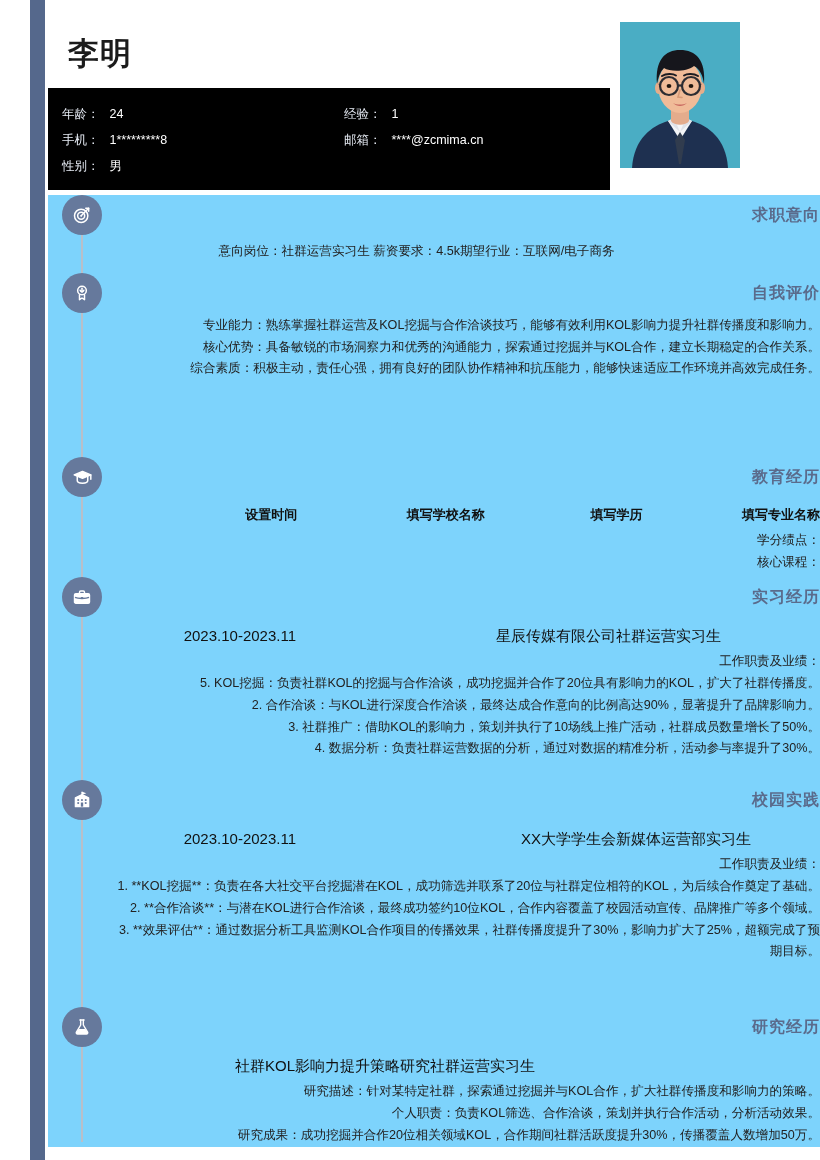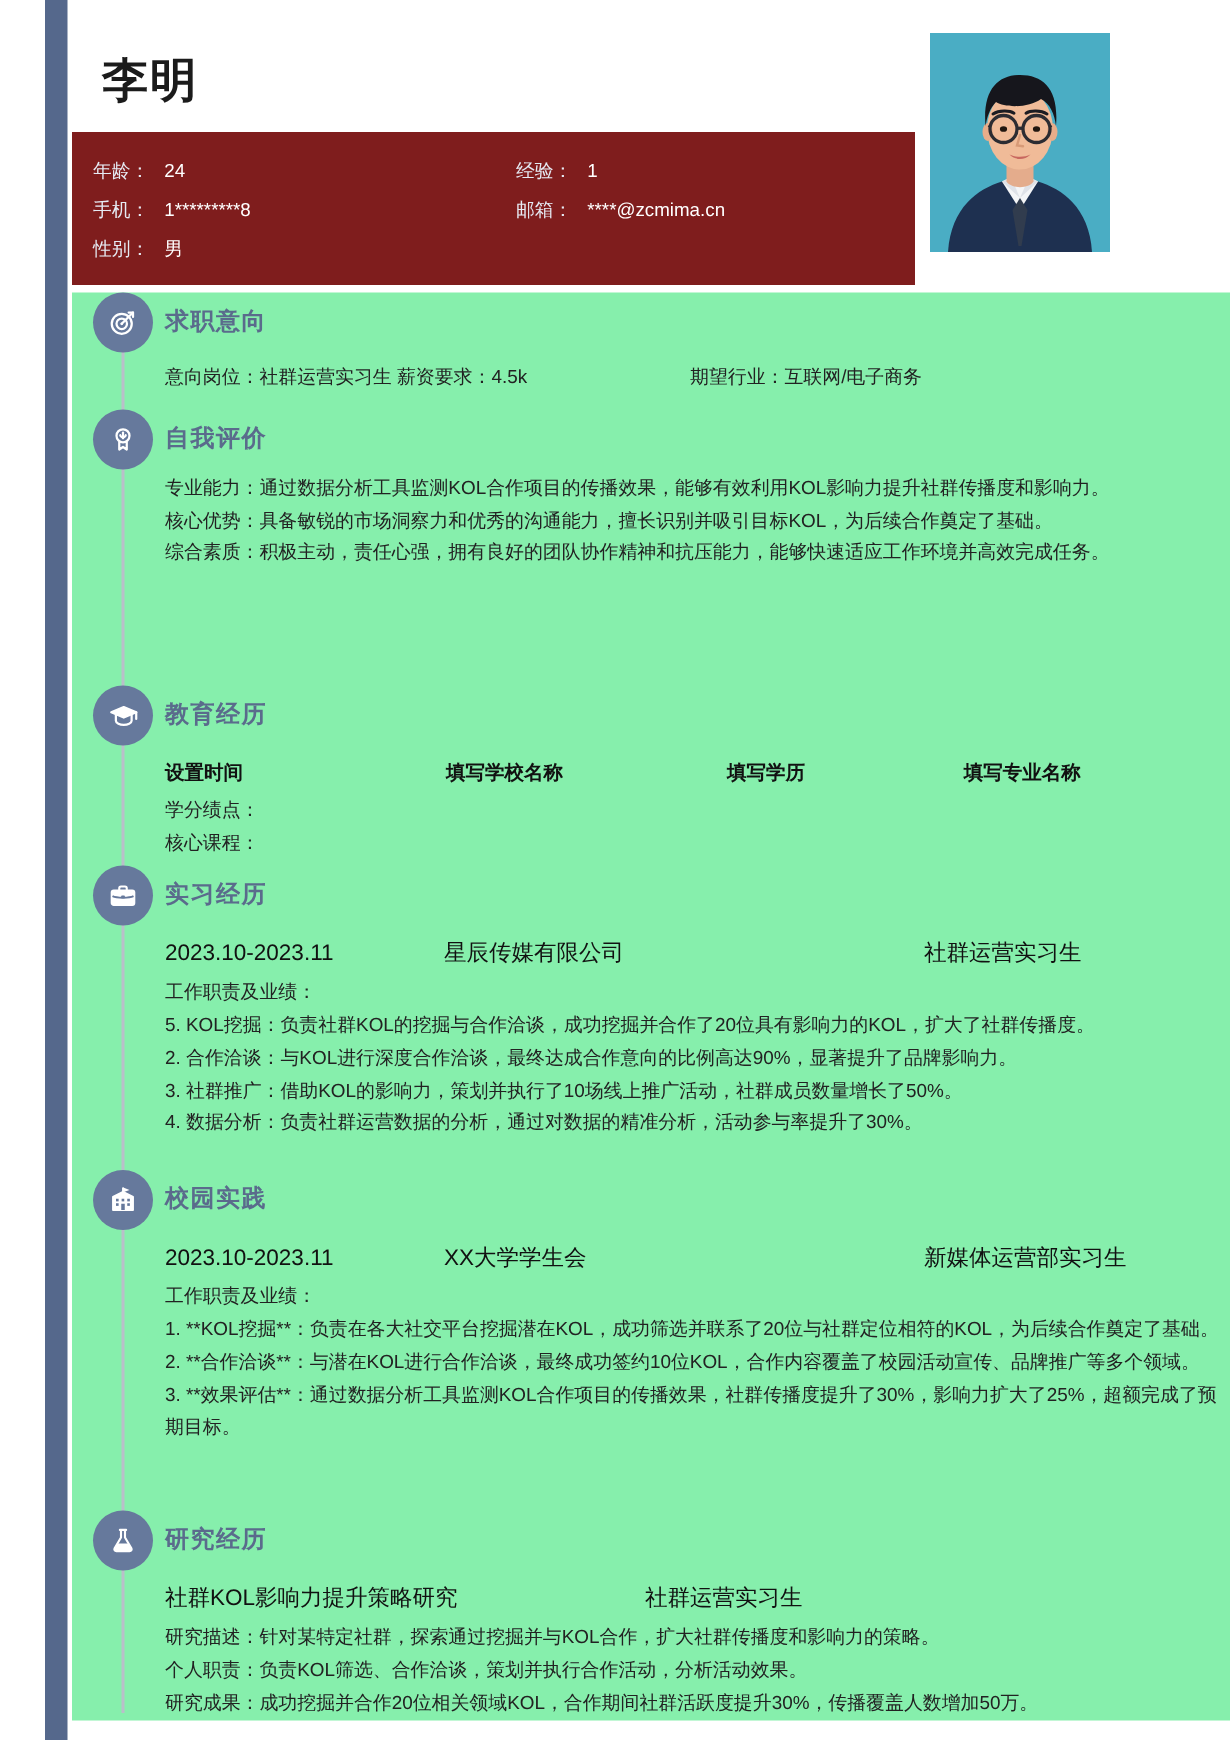--- a/index.html
+++ b/index.html
@@ -49,21 +49,21 @@
     letter-spacing: 1px;
     line-height: 1;
   }
 
   .info-bar {
     position: absolute;
     left: 0px;
     top: 88px;
     width: 562px;
     height: 102px;
-    background: #7f1d1d;
+    background: #000000;
   }
 
   .info-grid {
     position: absolute;
     left: 14px;
     top: 13px;
     width: 540px;
     color: #ffffff;
     font-size: 12.5px;
   }
@@ -98,21 +98,22 @@
     background: #4aadc4;
   }
   .photo svg { display: block; }
 
   
   .body-area {
     position: absolute;
     left: 48px;
     top: 195px;
     width: 772px;
-    background: #86efac;
+    background: #7dd3fc;
+    text-align: right;
   }
 
   .timeline-line {
     position: absolute;
     left: 33px;
     top: 22px;
     width: 2px;
     height: 925px;
     background: #b9bfc9;
   }
@@ -322,22 +323,22 @@
       <div class="sec-icon">
         <svg width="20" height="20" viewBox="0 0 24 24" fill="none" stroke="#ffffff" stroke-width="1.8">
           <circle cx="12" cy="9" r="5.2"></circle>
           <path d="M12 6.4 L12 11" stroke-linecap="round"></path>
           <path d="M9.8 8.6 A2.3 2.3 0 0 0 14.2 8.6" stroke-linecap="round"></path>
           <path d="M9 14 L9 20 L12 18 L15 20 L15 14" stroke-linejoin="round" stroke-linecap="round"></path>
         </svg>
       </div>
       <div class="sec-title">自我评价</div>
       <div class="sec-body">
-        <p class="p">专业能力：通过数据分析工具监测KOL合作项目的传播效果，能够有效利用KOL影响力提升社群传播度和影响力。</p>
-        <p class="p">核心优势：具备敏锐的市场洞察力和优秀的沟通能力，擅长识别并吸引目标KOL，为后续合作奠定了基础。</p>
+        <p class="p">专业能力：熟练掌握社群运营及KOL挖掘与合作洽谈技巧，能够有效利用KOL影响力提升社群传播度和影响力。</p>
+        <p class="p">核心优势：具备敏锐的市场洞察力和优秀的沟通能力，探索通过挖掘并与KOL合作，建立长期稳定的合作关系。</p>
         <p class="p">综合素质：积极主动，责任心强，拥有良好的团队协作精神和抗压能力，能够快速适应工作环境并高效完成任务。</p>
       </div>
     </div>
 
     <div class="section" style="min-height:120px;">
       <div class="sec-icon">
         <svg width="21" height="21" viewBox="0 0 24 24" fill="none" stroke="#ffffff" stroke-width="1.7">
           <path d="M2.5 9 L12 5 L21.5 9 L12 13 Z" fill="#ffffff" stroke="#ffffff" stroke-linejoin="round"></path>
           <path d="M6 10.8 L6 15.5 C6 17.4 9 18.6 12 18.6 C15 18.6 18 17.4 18 15.5 L18 10.8" stroke-linecap="round"></path>
           <path d="M21.5 9 L21.5 14" stroke-linecap="round"></path>

